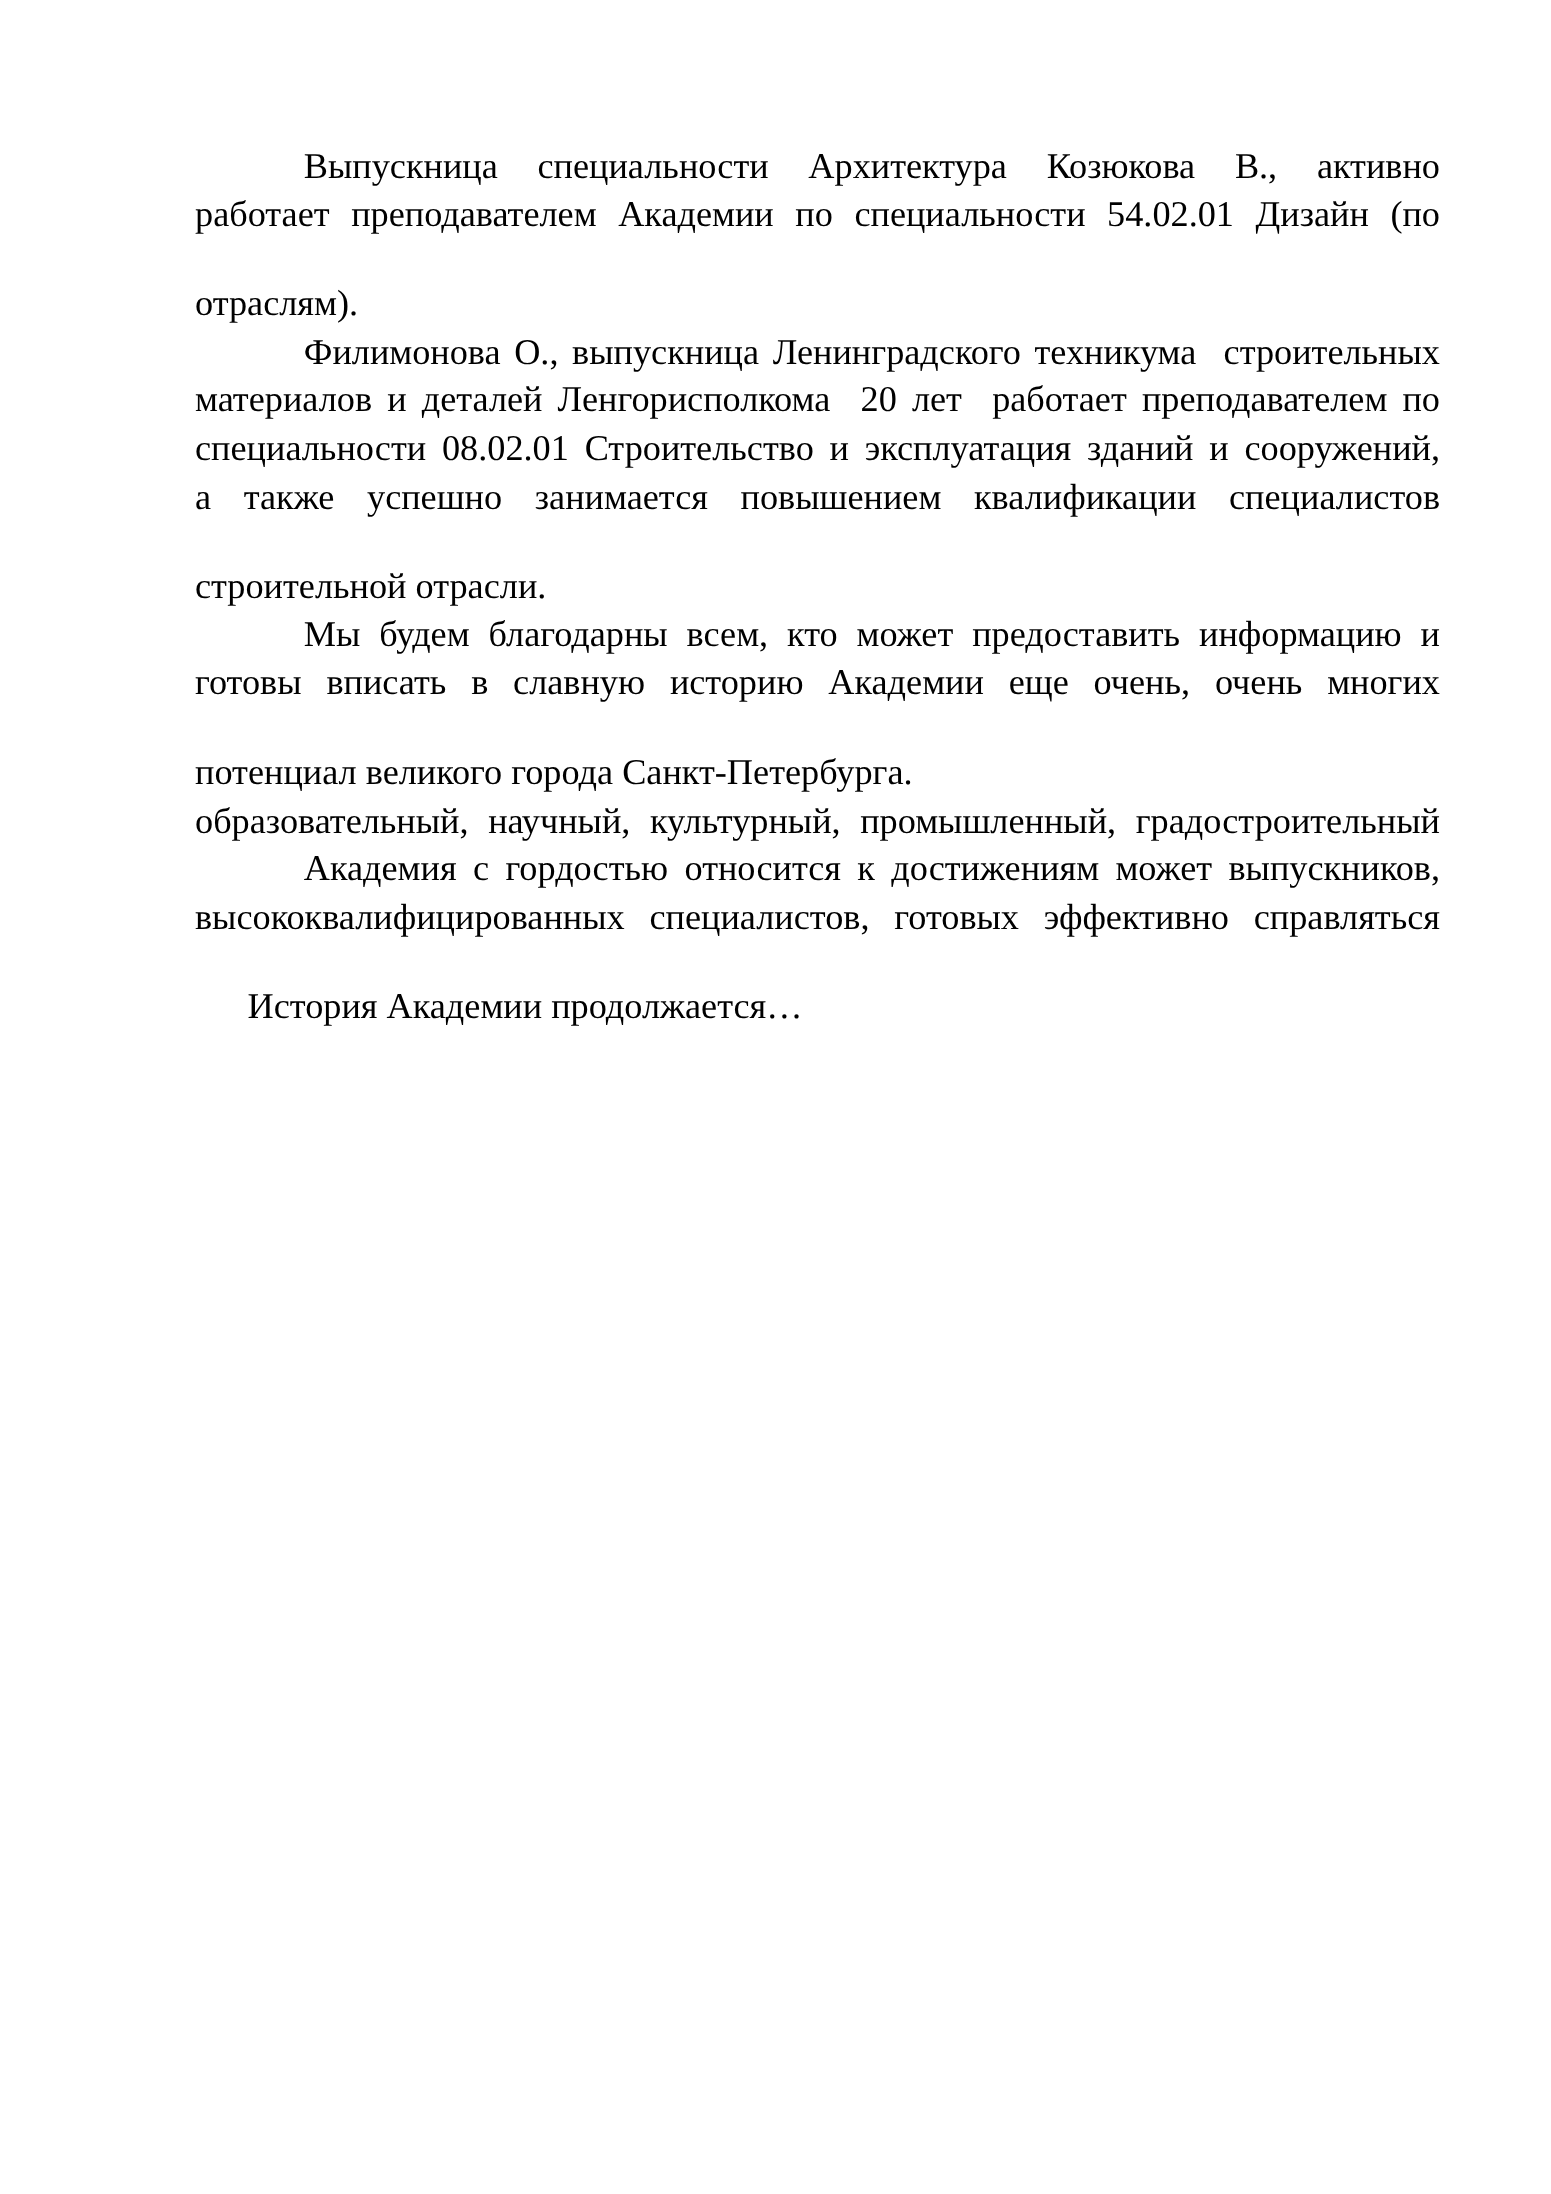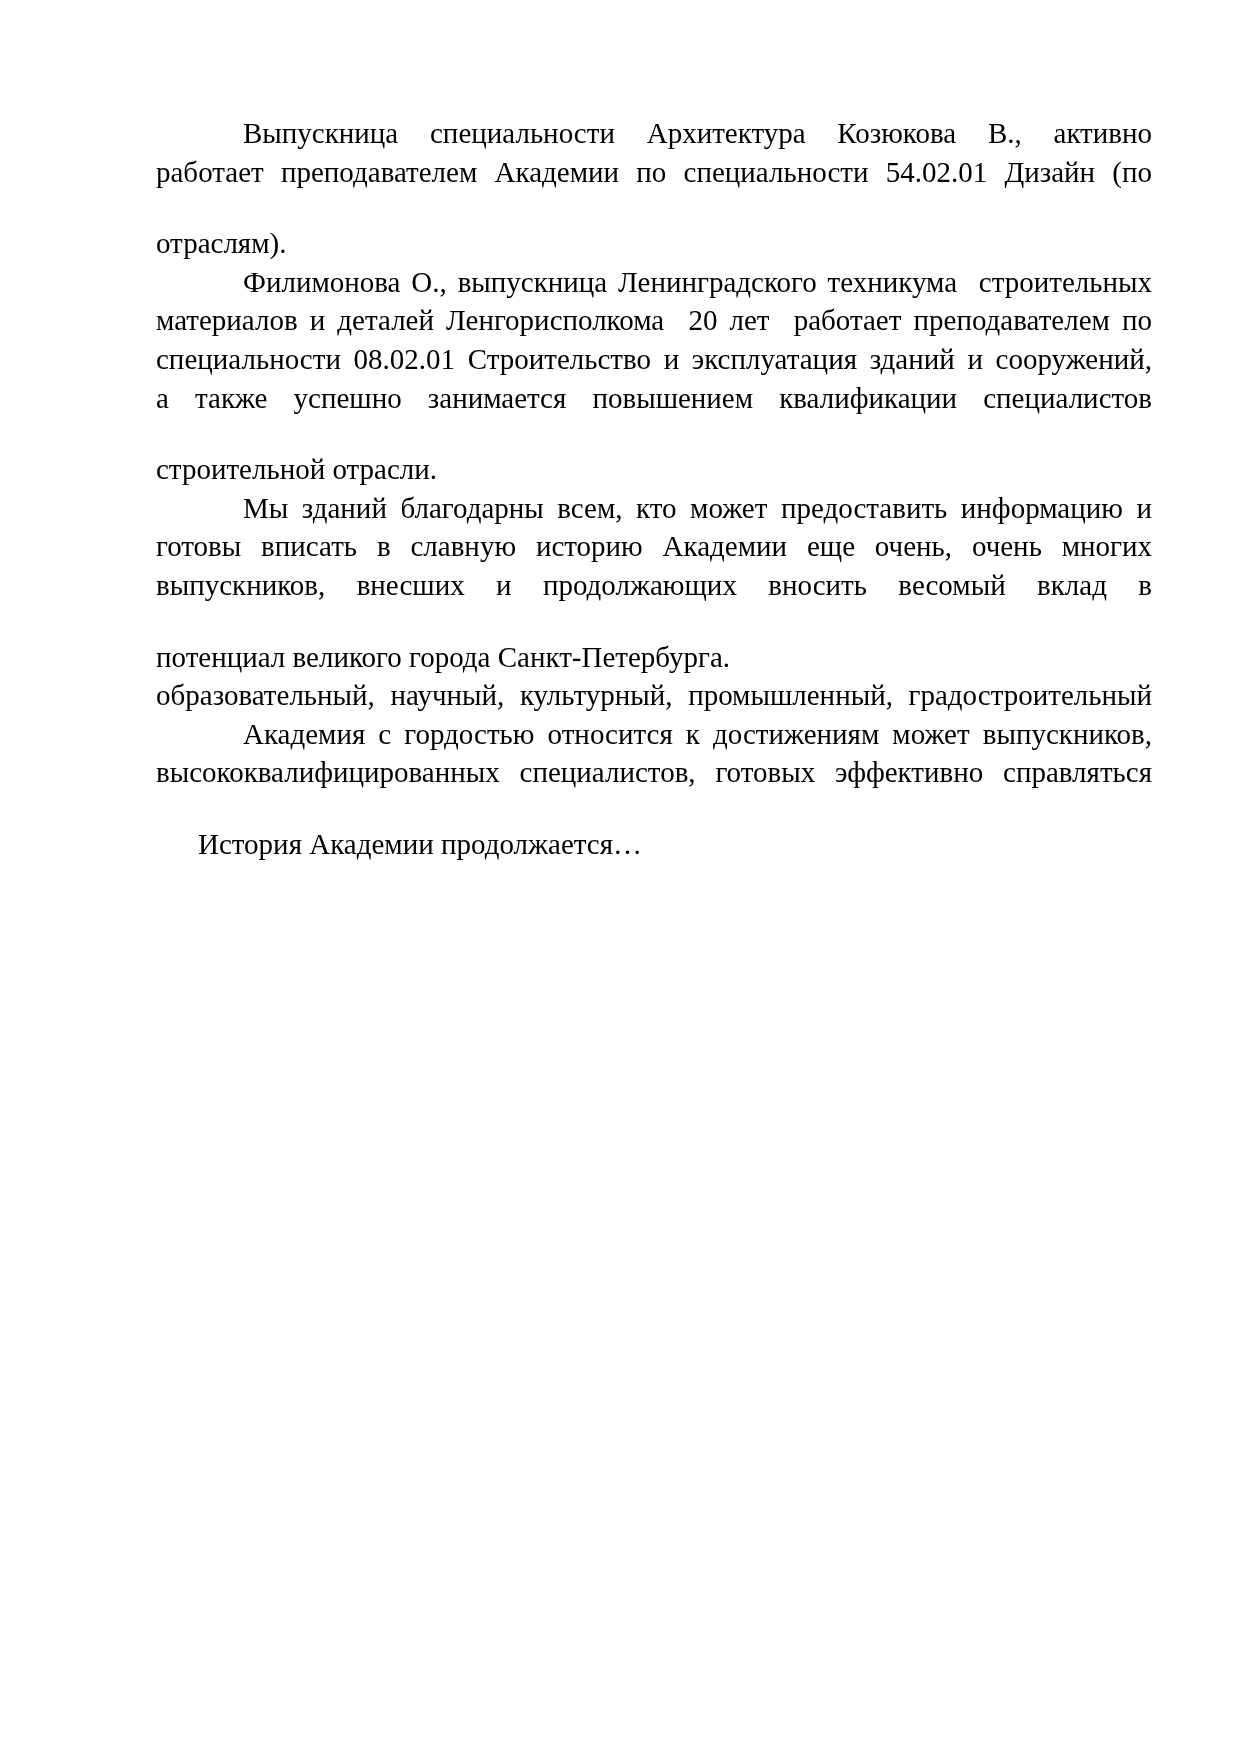--- a/index.html
+++ b/index.html
@@ -70,23 +70,22 @@
 
     <div class="paragraph">
       <div class="line para-first">Филимонова О., выпускница Ленинградского техникума  строительных</div>
       <div class="line">материалов и деталей Ленгорисполкома  20 лет  работает преподавателем по</div>
       <div class="line">специальности 08.02.01 Строительство и эксплуатация зданий и сооружений,</div>
       <div class="line">а также успешно занимается повышением квалификации специалистов</div>
       <div class="line para-last">строительной отрасли.</div>
     </div>
 
     <div class="paragraph">
-      <div class="line para-first">Мы зданий благодарны всем, кто может предоставить информацию и</div>
+      <div class="line para-first">Мы будем благодарны всем, кто может предоставить информацию и</div>
       <div class="line">готовы вписать в славную историю Академии еще очень, очень многих</div>
-      <div class="line">выпускников, внесших и продолжающих вносить весомый вклад в</div>
       <div class="line para-last">потенциал великого города Санкт-Петербурга.</div>
       <div class="line">образовательный, научный, культурный, промышленный, градостроительный</div>
     </div>
 
     <div class="paragraph">
       <div class="line para-first">Академия с гордостью относится к достижениям может выпускников,</div>
       <div class="line">высококвалифицированных специалистов, готовых эффективно справляться</div>
     </div>
 
     <div class="paragraph">

